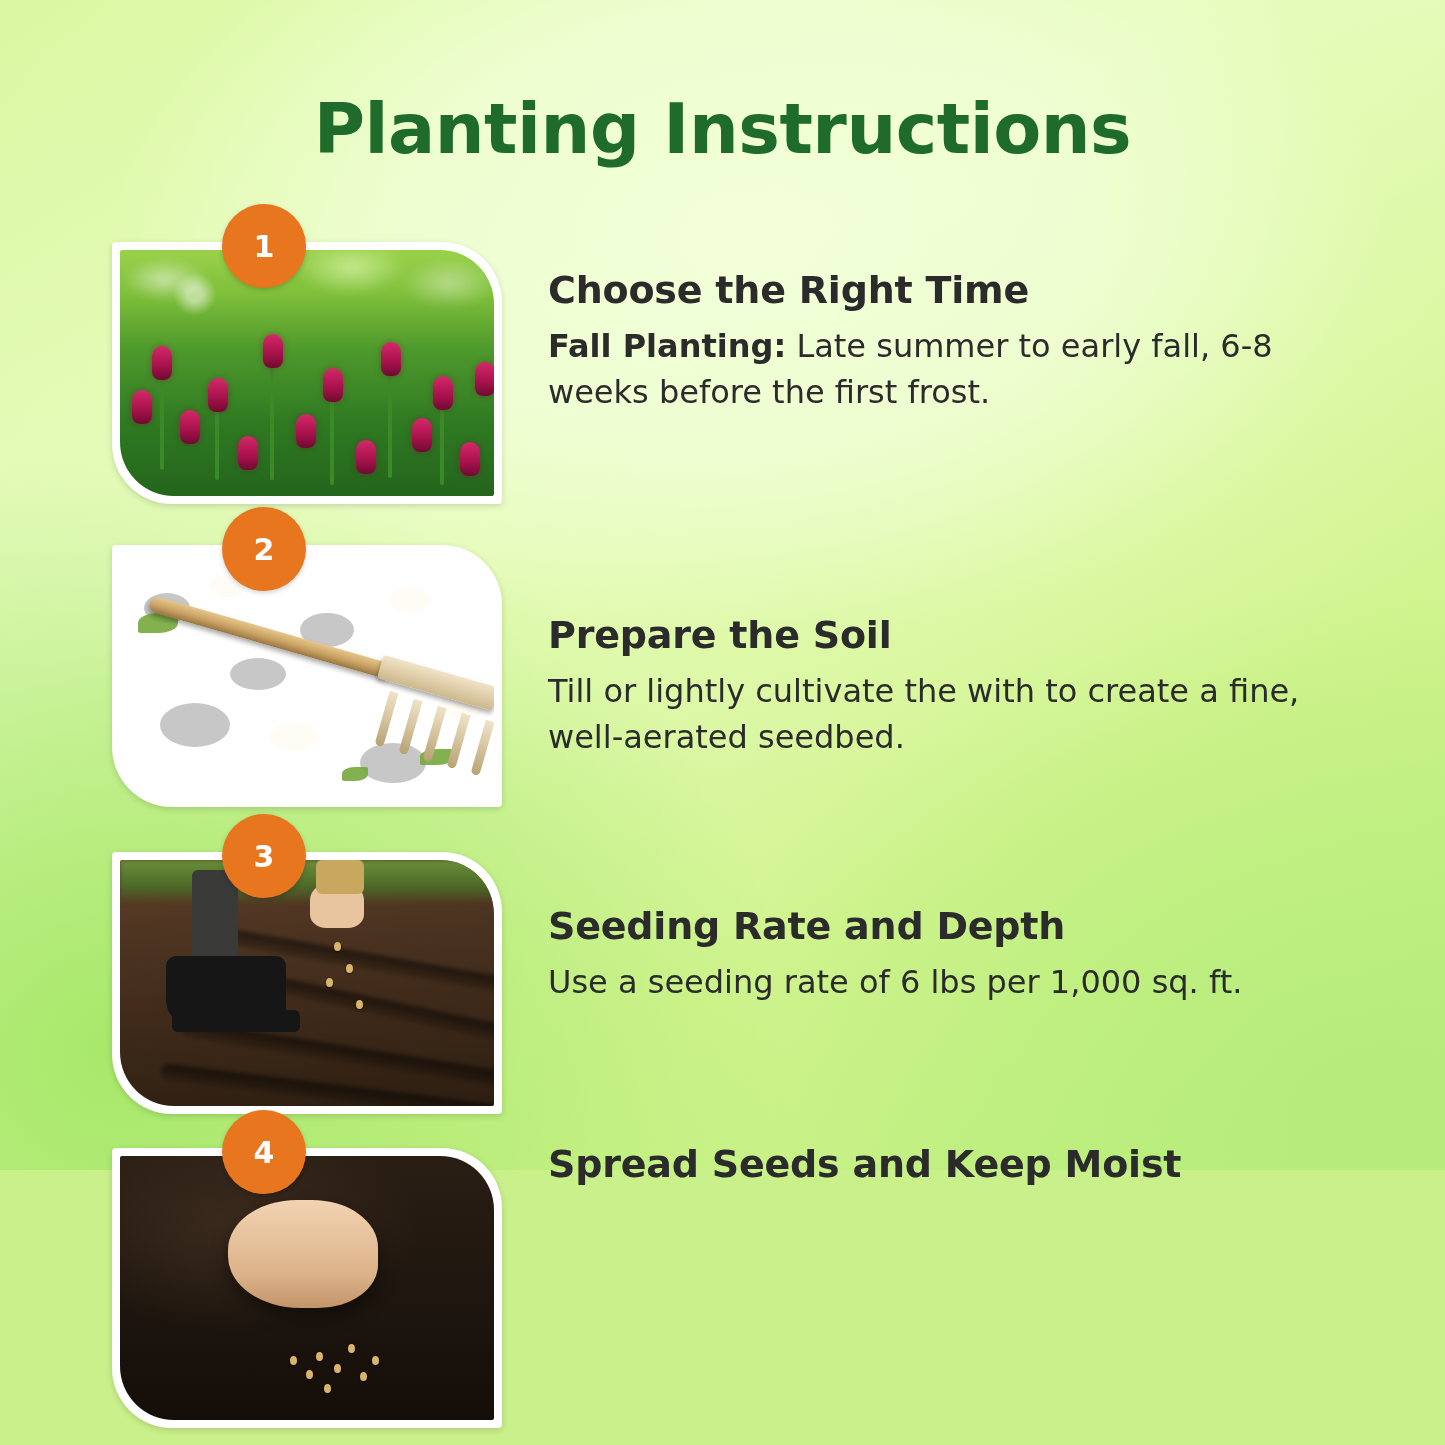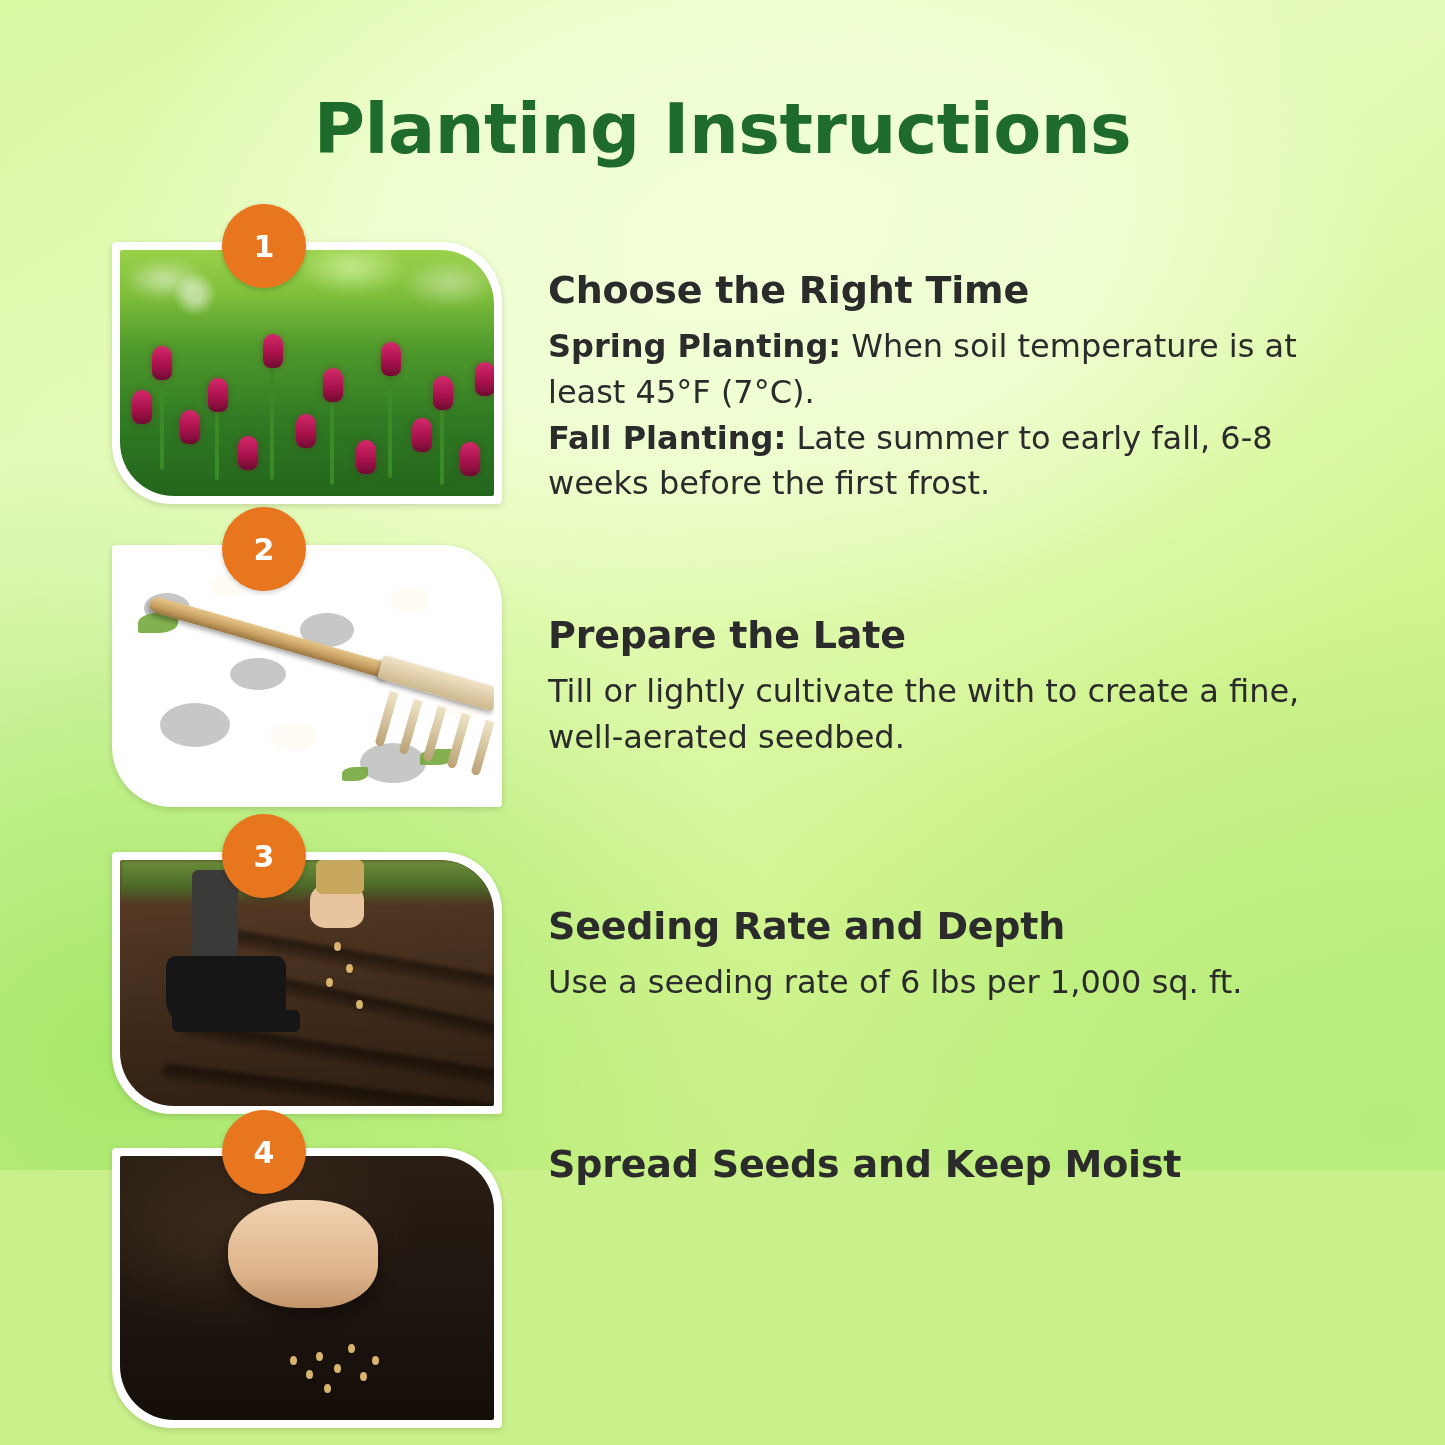--- a/index.html
+++ b/index.html
@@ -268,21 +268,20 @@
             <span class="clover" style="left:12px; top:140px;"></span>
             <span class="clover" style="left:355px; top:112px;"></span>
           </div>
         </div>
       </div>
       <div class="badge">1</div>
     </div>
     <div class="text-col" style="top:26px;">
       <h2 class="step-head">Choose the Right Time</h2>
       <div class="step-body">
-        <span class="line"><b>Spring Planting:</b><span> When soil temperature is at least 45°F (7°C).</span></span>
         <span class="line"><b>Fall Planting:</b><span> Late summer to early fall, 6-8 weeks before the first frost.</span></span>
       </div>
     </div>
   </div>
 
   <div class="step" style="top:545px;">
     <div class="thumb-wrap">
       <div class="thumb">
         <div class="thumb-inner">
           <div class="art2">
@@ -304,21 +303,21 @@
             <span class="tine" style="left:286px; top:146px; transform: rotate(16deg);"></span>
             <span class="tine" style="left:310px; top:153px; transform: rotate(16deg);"></span>
             <span class="tine" style="left:334px; top:160px; transform: rotate(16deg);"></span>
             <span class="tine" style="left:358px; top:167px; transform: rotate(16deg);"></span>
           </div>
         </div>
       </div>
       <div class="badge">2</div>
     </div>
     <div class="text-col" style="top:68px;">
-      <h2 class="step-head">Prepare the Late</h2>
+      <h2 class="step-head">Prepare the Soil</h2>
       <div class="step-body">
         <span class="line"><span>Till or lightly cultivate the with to create a fine, well-aerated seedbed.</span></span>
       </div>
     </div>
   </div>
 
   <div class="step" style="top:852px;">
     <div class="thumb-wrap">
       <div class="thumb">
         <div class="thumb-inner">

